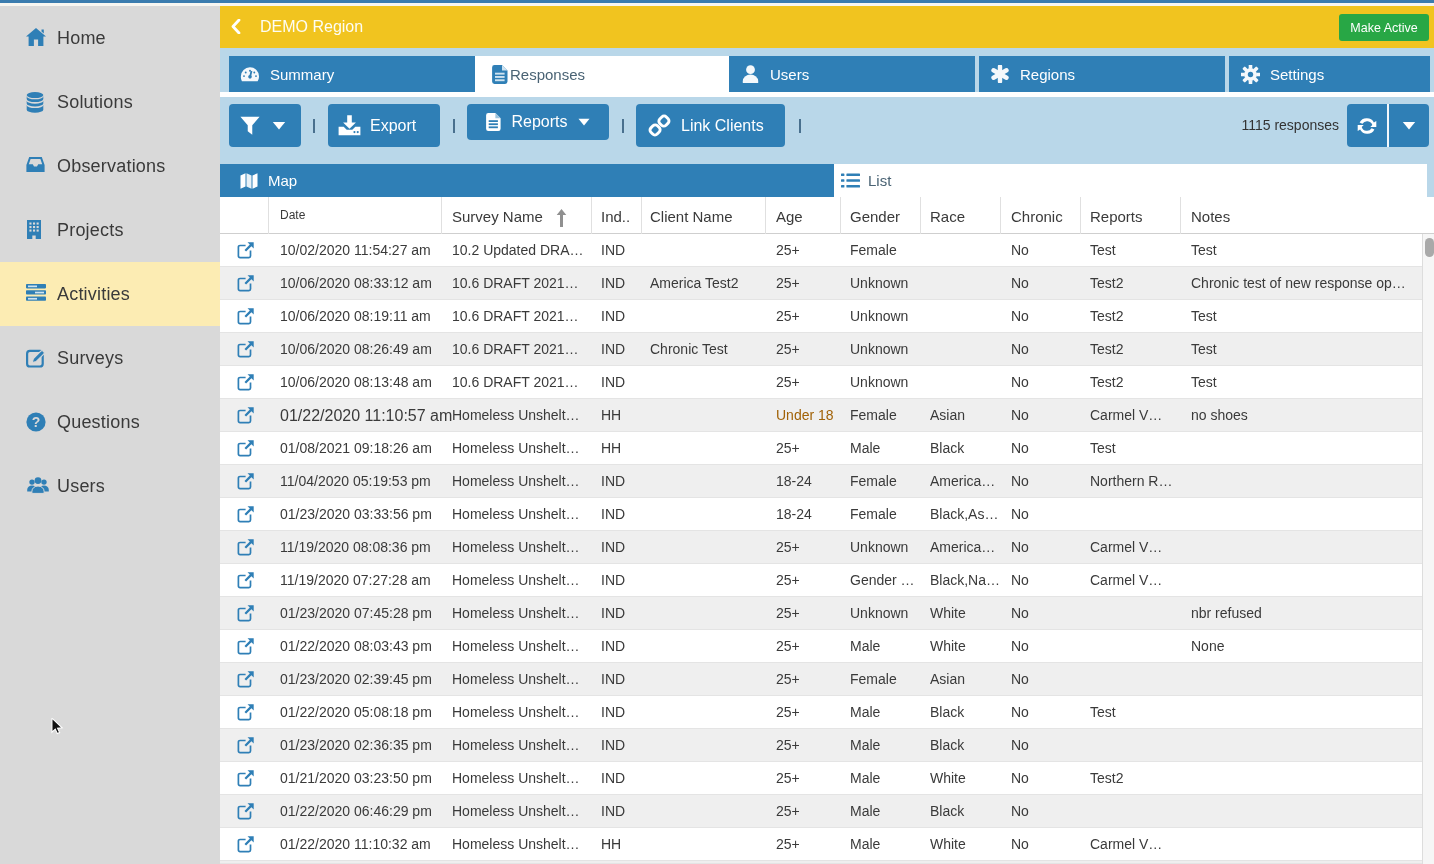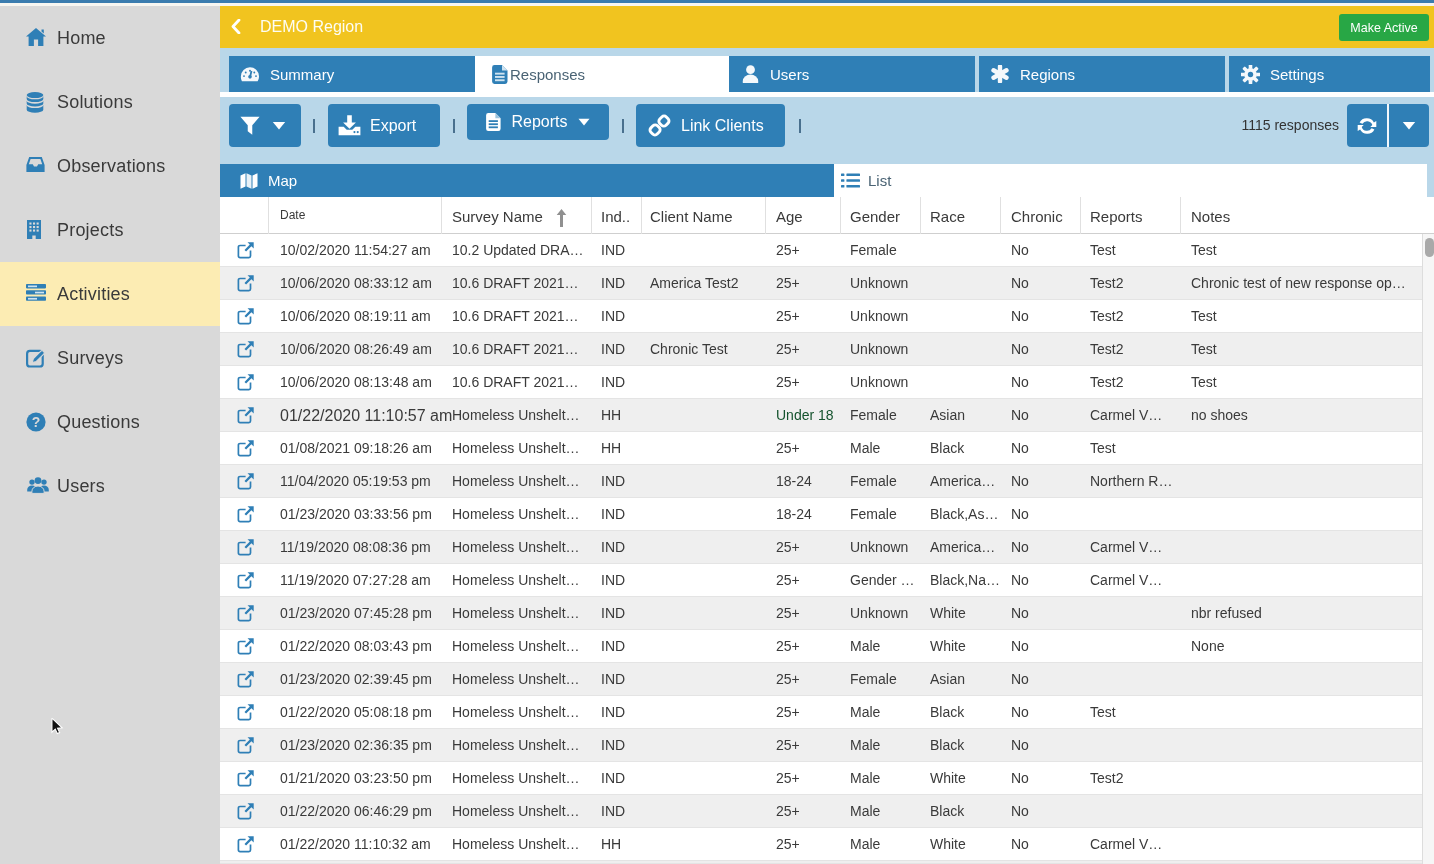--- a/index.html
+++ b/index.html
@@ -348,21 +348,21 @@
 <div style="position:absolute;left:1090px;top:374px;font-size:14px;color:#3a3a3a;white-space:nowrap">Test2</div>
 <div style="position:absolute;left:1191px;top:374px;font-size:14px;color:#3a3a3a;white-space:nowrap">Test</div>
 <div style="position:absolute;left:220px;top:399px;width:1202px;height:33px;background:#efefef;border-bottom:1px solid #e4e4e4;box-sizing:border-box"></div>
 <svg style="position:absolute;left:237px;top:406px" width="18" height="18" viewBox="0 0 18 18">
     <path d="M13.5 9.5 V15 a1.6 1.6 0 0 1 -1.6 1.6 H3 A1.6 1.6 0 0 1 1.4 15 V6.1 A1.6 1.6 0 0 1 3 4.5 h5.6" fill="none" stroke="#2f7fb6" stroke-width="1.7"></path>
     <path d="M10.5 1.3 h6.2 v6.2 l-2.3-2.3 -5.3 5.3 -1.6-1.6 5.3-5.3 z" fill="#2f7fb6"></path>
   </svg>
 <div style="position:absolute;left:280px;top:407px;font-size:16px;color:#3a3a3a;white-space:nowrap">01/22/2020 11:10:57 am</div>
 <div style="position:absolute;left:452px;top:407px;font-size:14px;color:#3a3a3a;white-space:nowrap">Homeless Unshelt…</div>
 <div style="position:absolute;left:601px;top:407px;font-size:14px;color:#3a3a3a;white-space:nowrap">HH</div>
-<div style="position:absolute;left:776px;top:407px;font-size:14px;color:#14532d;white-space:nowrap">Under 18</div>
+<div style="position:absolute;left:776px;top:407px;font-size:14px;color:#a16207;white-space:nowrap">Under 18</div>
 <div style="position:absolute;left:850px;top:407px;font-size:14px;color:#3a3a3a;white-space:nowrap">Female</div>
 <div style="position:absolute;left:930px;top:407px;font-size:14px;color:#3a3a3a;white-space:nowrap">Asian</div>
 <div style="position:absolute;left:1011px;top:407px;font-size:14px;color:#3a3a3a;white-space:nowrap">No</div>
 <div style="position:absolute;left:1090px;top:407px;font-size:14px;color:#3a3a3a;white-space:nowrap">Carmel V…</div>
 <div style="position:absolute;left:1191px;top:407px;font-size:14px;color:#3a3a3a;white-space:nowrap">no shoes</div>
 <div style="position:absolute;left:220px;top:432px;width:1202px;height:33px;background:#fff;border-bottom:1px solid #e4e4e4;box-sizing:border-box"></div>
 <svg style="position:absolute;left:237px;top:439px" width="18" height="18" viewBox="0 0 18 18">
     <path d="M13.5 9.5 V15 a1.6 1.6 0 0 1 -1.6 1.6 H3 A1.6 1.6 0 0 1 1.4 15 V6.1 A1.6 1.6 0 0 1 3 4.5 h5.6" fill="none" stroke="#2f7fb6" stroke-width="1.7"></path>
     <path d="M10.5 1.3 h6.2 v6.2 l-2.3-2.3 -5.3 5.3 -1.6-1.6 5.3-5.3 z" fill="#2f7fb6"></path>
   </svg>

